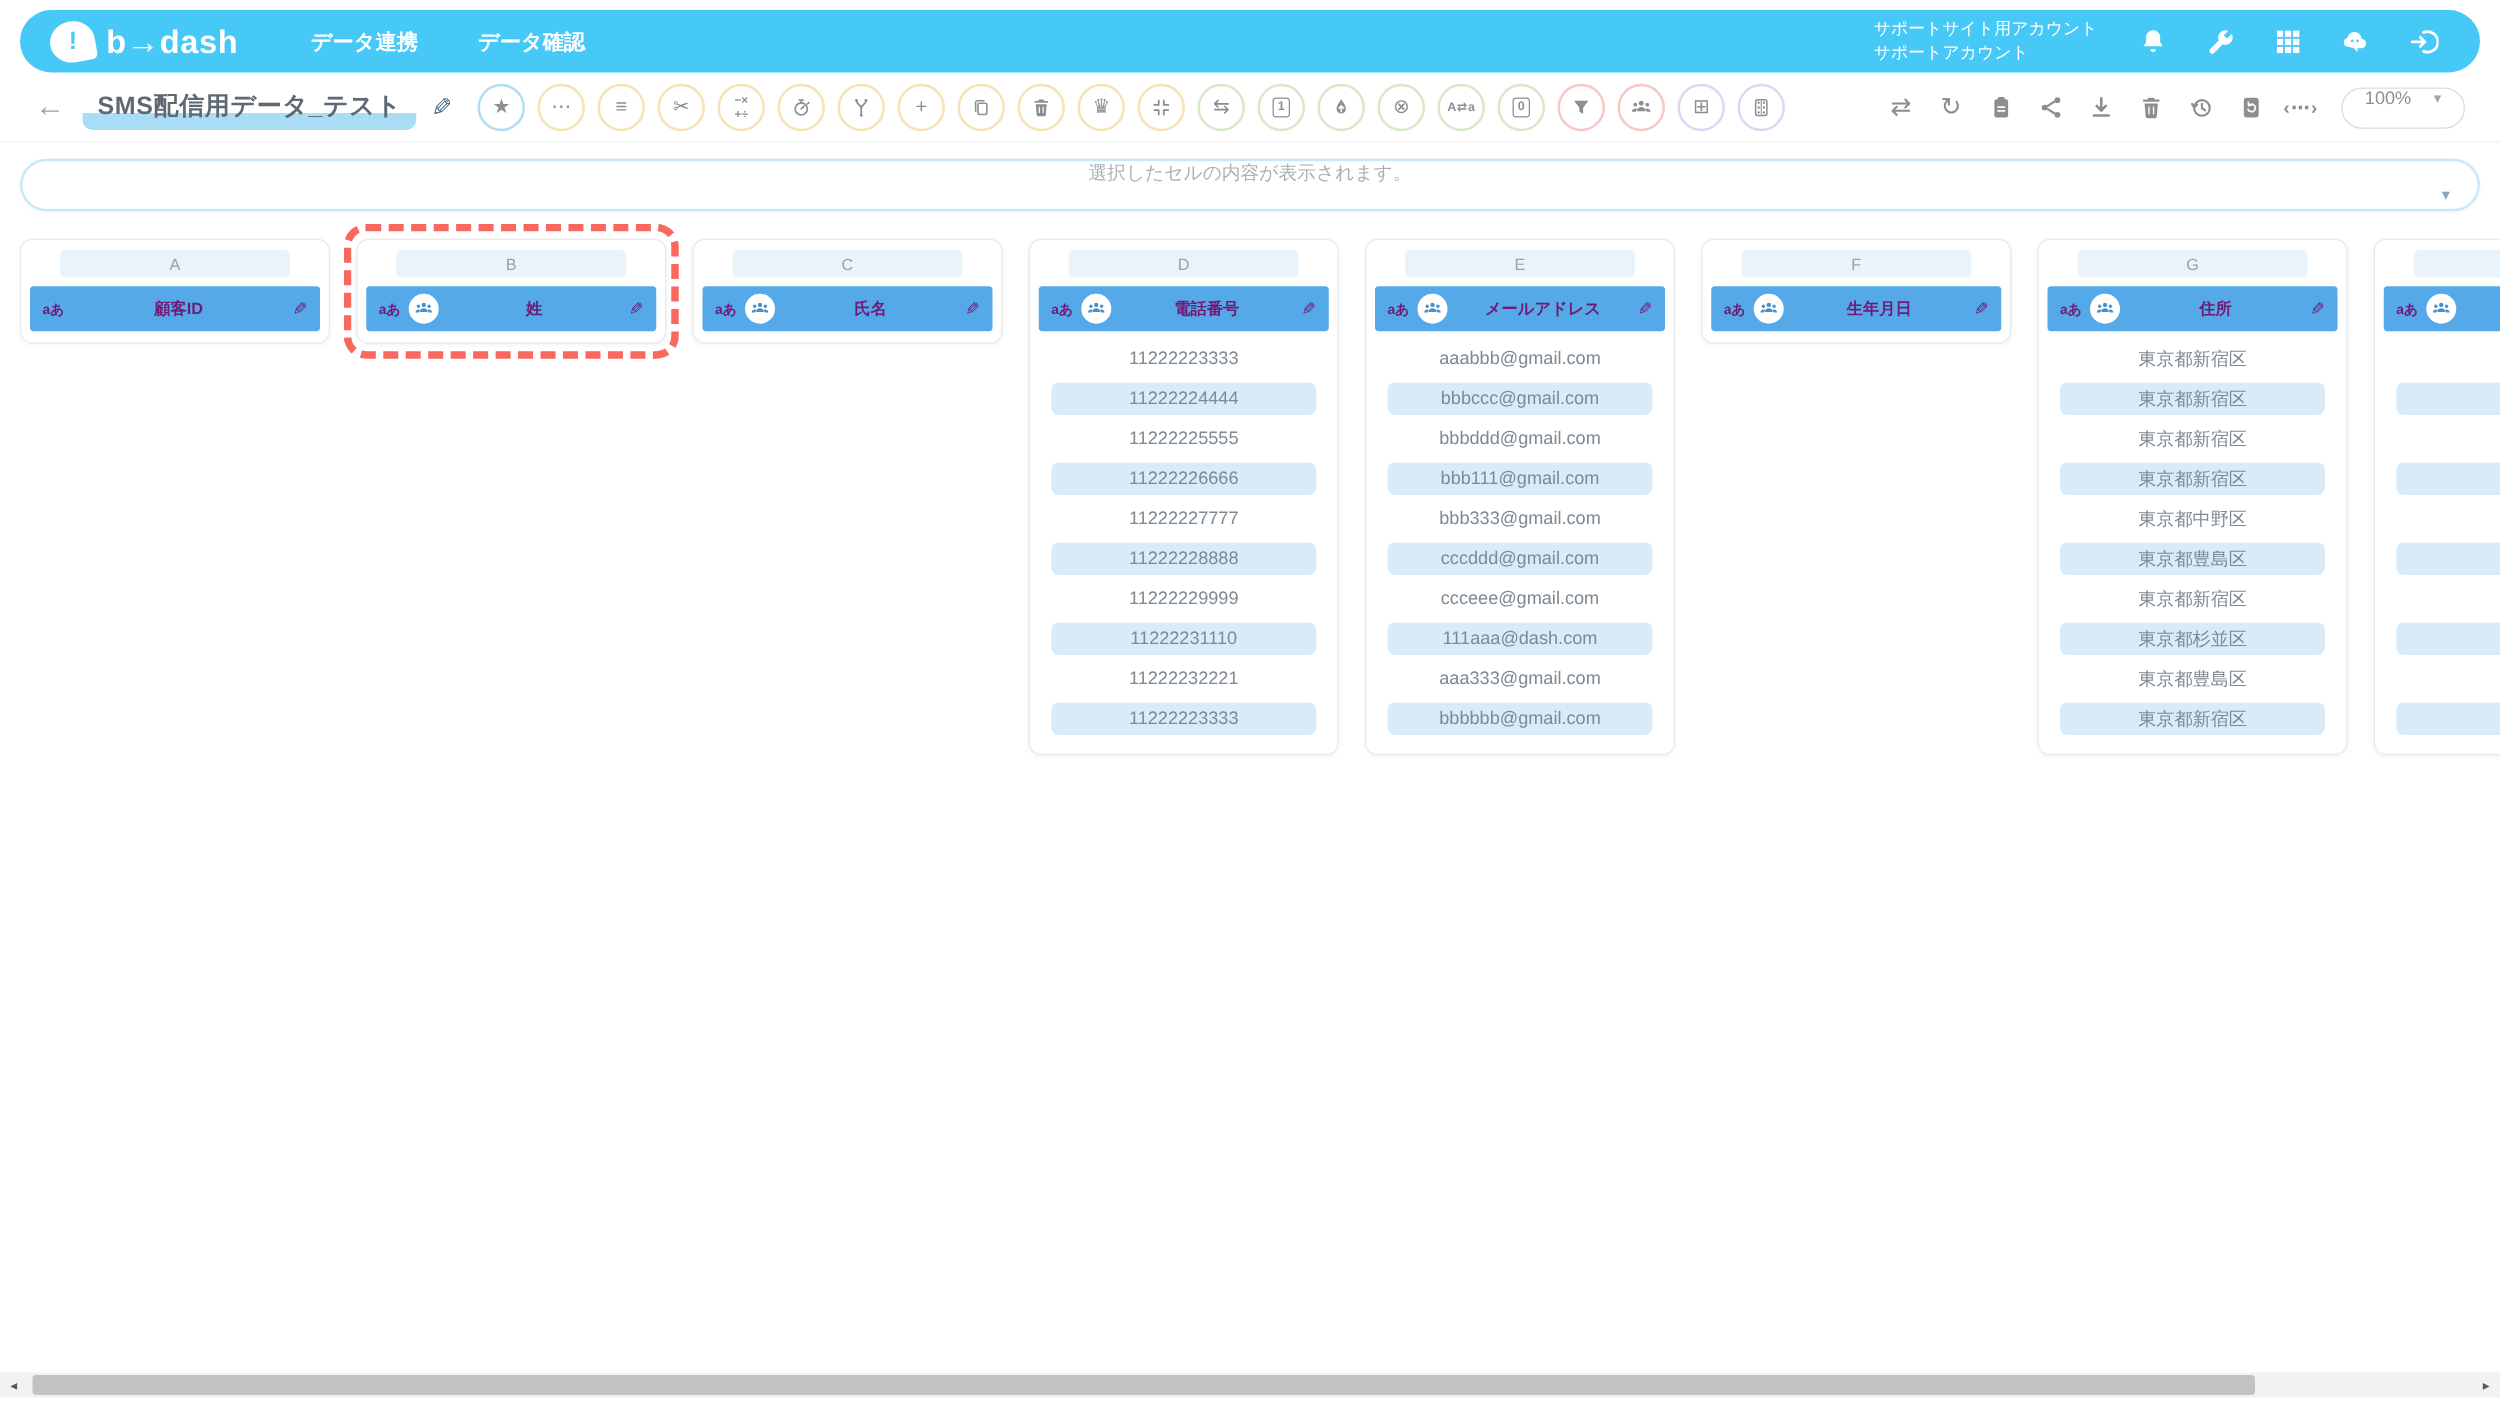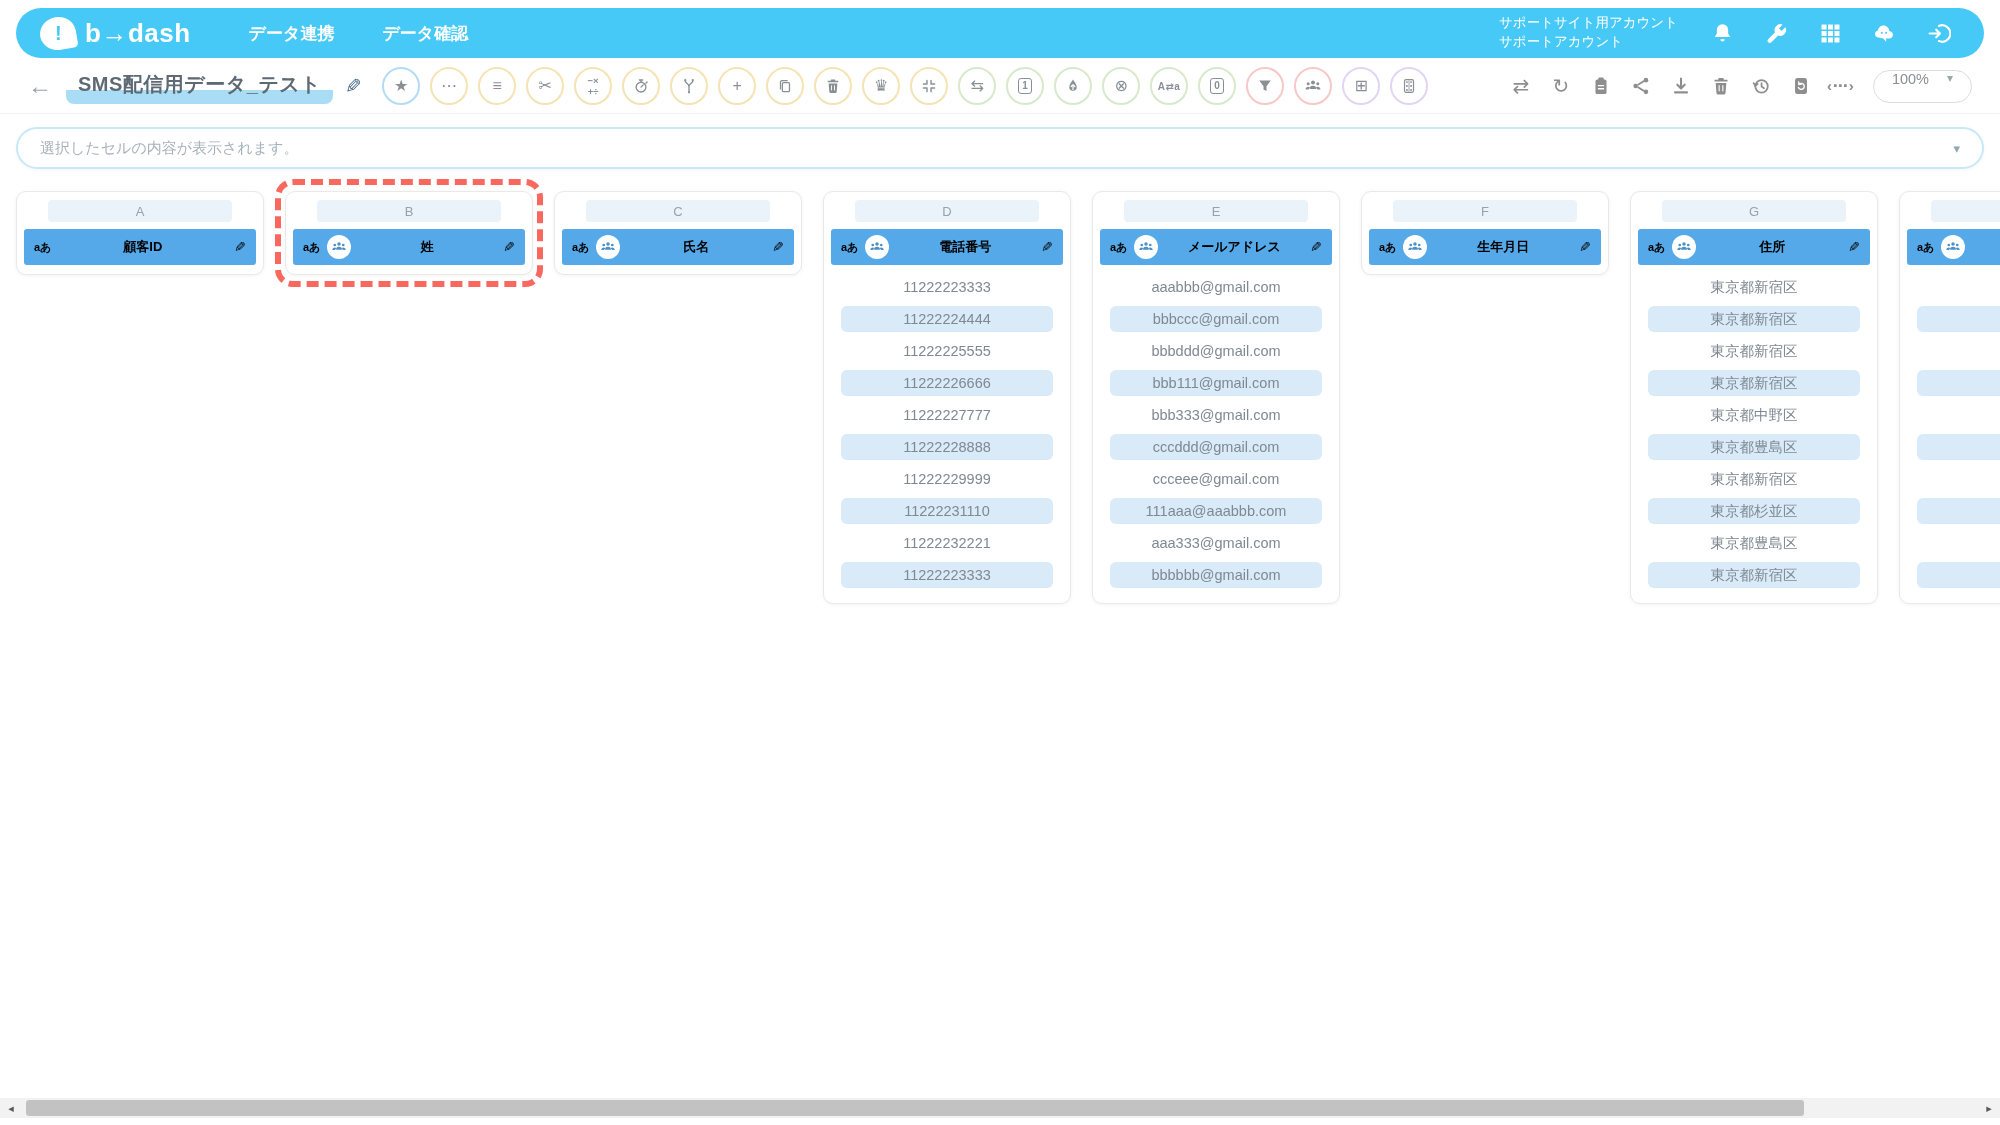--- a/index.html
+++ b/index.html
@@ -39,30 +39,30 @@
   .toolbar-spacer{flex:1;}
   .right-icons{display:flex;align-items:center;gap:8px;color:#8E8E8E;margin-right:16px;}
   .ric{width:32px;height:32px;display:flex;align-items:center;justify-content:center;}
   .ric svg{width:22px;height:22px;}
   .ric .rg{font-size:20px;line-height:1;}
   .ric .rg-sm{font-size:15px;letter-spacing:1px;font-weight:bold;}
   .zoom-pill{border:1px solid #DCDCDC;border-radius:17px;height:33px;display:flex;align-items:flex-start;gap:18px;padding:0 18px;color:#8A8F94;font-size:14.5px;}
   .zoom-pill .chev{font-size:12px;color:#9AA;}
 
   
-  .formula{margin:13px 16px 0;height:42px;border:2px solid #C7E9F9;border-radius:21px;display:flex;align-items:center;padding:0 22px;box-shadow:0 1px 4px rgba(0,0,0,.04);background:#fff;}
+  .formula{margin:13px 16px 0;height:42px;border:2px solid #C7E9F9;border-radius:21px;display:flex;align-items:center;padding:0 22px;box-shadow:0 1px 4px rgba(0,0,0,.04);background:#fff;flex-direction:column;}
   .formula .ph{color:#A7B1BA;font-size:15px;}
   .formula .chev{margin-left:auto;color:#8EA5B6;font-size:13px;}
 
   
   .grid{display:flex;gap:21px;padding-left:16px;margin-top:22px;align-items:flex-start;}
   .column{width:248px;flex:0 0 auto;background:#fff;border:1px solid #E9E9E9;border-radius:10px;box-shadow:0 1px 4px rgba(0,0,0,.05);padding:6px 7px 9px;position:relative;}
   .column.selected::after{content:"";position:absolute;inset:-13px -11px;border:6px dashed #F8685F;border-radius:18px;pointer-events:none;}
   .col-letter{height:22px;background:#EAF3FA;border-radius:4px;margin:2px 24px 7px;display:flex;align-items:center;justify-content:center;font-size:13px;color:#97A1A9;}
-  .col-header{height:36px;background:#55A9E8;border-radius:3px;display:flex;align-items:center;padding:0 10px;color:#000000;gap:7px;}
+  .col-header{height:36px;background:#55A9E8;border-radius:3px;display:flex;align-items:center;padding:0 10px;color:#701a75;gap:7px;}
   .type-badge{font-size:11px;font-weight:bold;flex:0 0 auto;}
   .person-badge{width:24px;height:24px;background:#fff;border-radius:50%;display:flex;align-items:center;justify-content:center;flex:0 0 auto;color:#4A90C8;}
   .person-badge svg{width:16px;height:16px;}
   .col-name{flex:1;text-align:center;font-size:13px;font-weight:bold;white-space:nowrap;overflow:hidden;}
   .col-pencil{font-size:14px;display:inline-block;transform:scaleX(-1);flex:0 0 auto;}
   .col-body{padding-top:3px;}
   .cell{height:26px;margin:6px 10px;border-radius:6px;display:flex;align-items:center;justify-content:center;font-size:14.5px;color:#7E8992;}
   .cell.alt{background:#D9EBF8;}
 
   
@@ -468,21 +468,21 @@
       <span class="col-pencil">✎</span>
     </div>
     <div class="col-body">
         <div class="cell">aaabbb@gmail.com</div>
         <div class="cell alt">bbbccc@gmail.com</div>
         <div class="cell">bbbddd@gmail.com</div>
         <div class="cell alt">bbb111@gmail.com</div>
         <div class="cell">bbb333@gmail.com</div>
         <div class="cell alt">cccddd@gmail.com</div>
         <div class="cell">ccceee@gmail.com</div>
-        <div class="cell alt">111aaa@aaabbb.com</div>
+        <div class="cell alt">111aaa@dash.com</div>
         <div class="cell">aaa333@gmail.com</div>
         <div class="cell alt">bbbbbb@gmail.com</div>
       </div>
   </section>
 
   <section class="column">
     <div class="col-letter">F</div>
     <div class="col-header">
       <span class="type-badge">aあ</span>
       <span class="person-badge">

